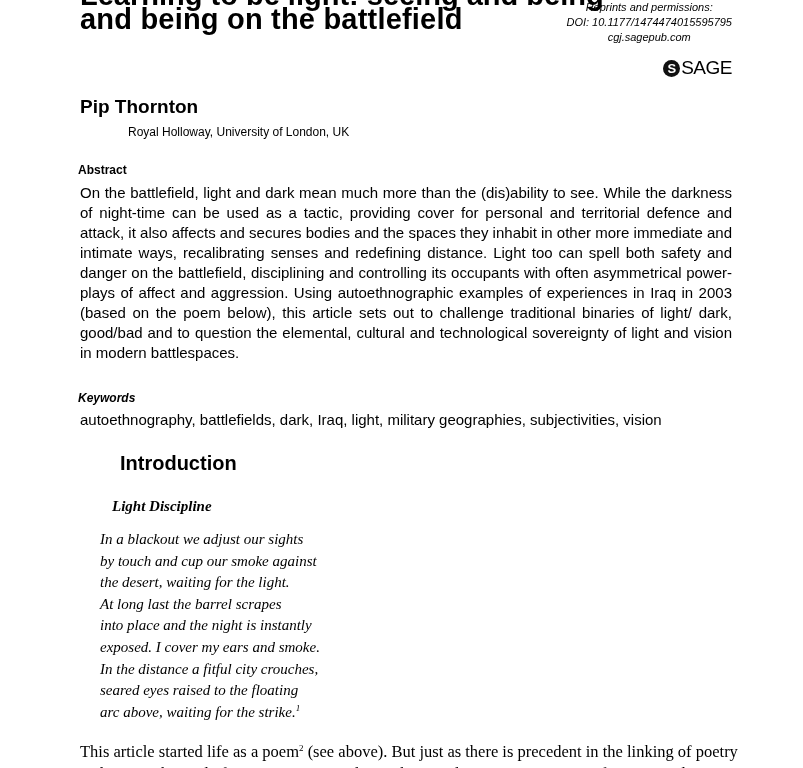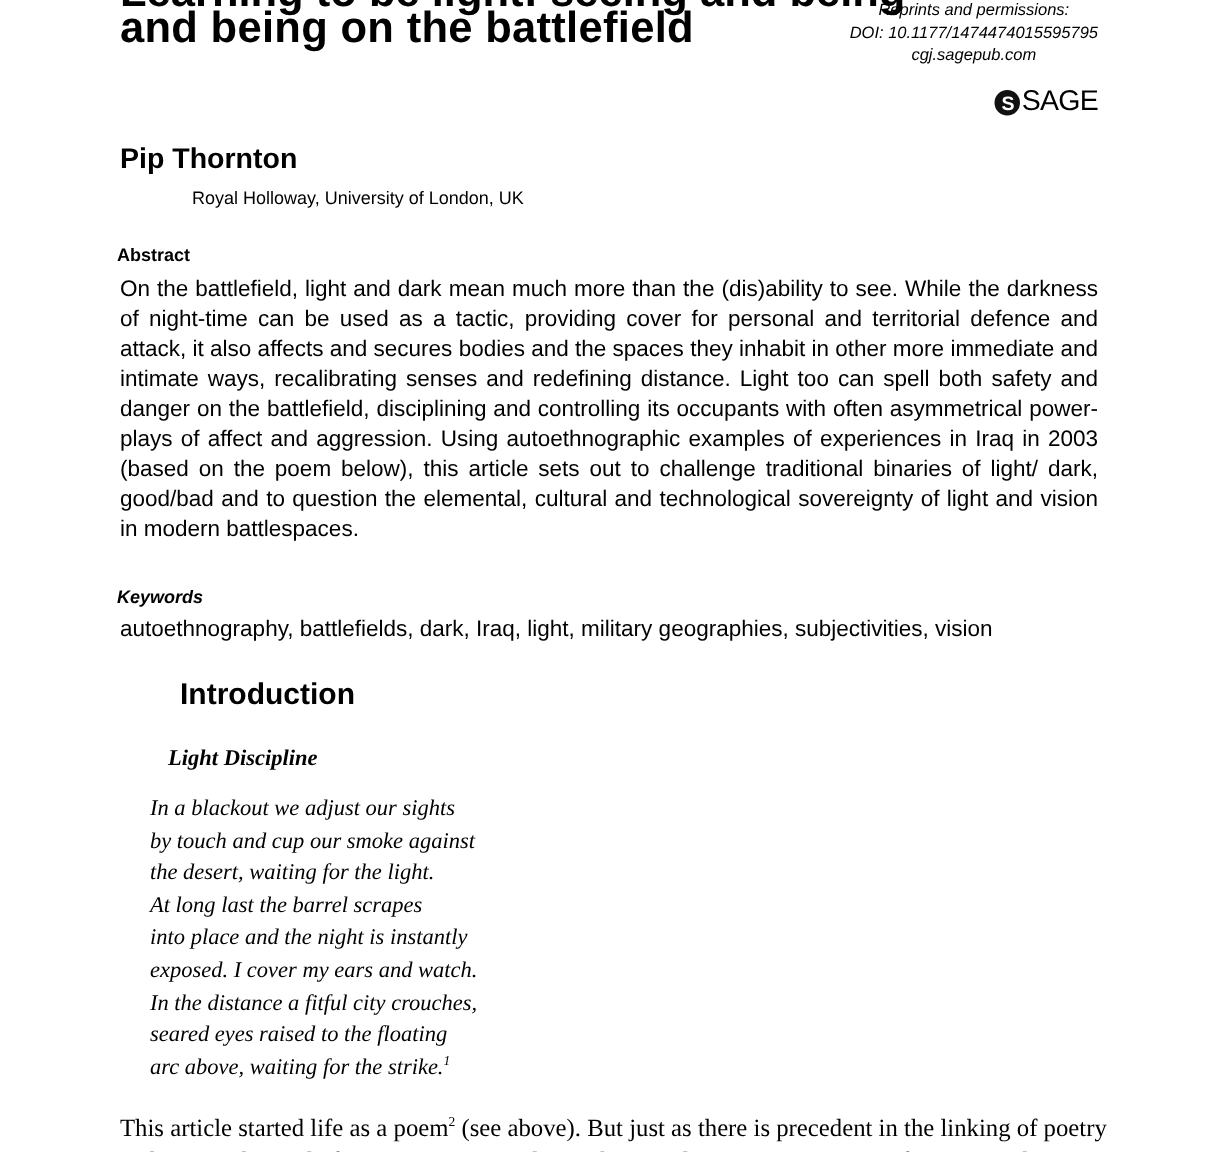--- a/index.html
+++ b/index.html
@@ -48,21 +48,21 @@
 <div class="keywords-body">autoethnography, battlefields, dark, Iraq, light, military geographies, subjectivities, vision</div>
 
 <div class="intro-h">Introduction</div>
 <div class="poem-title">Light Discipline</div>
 <div class="poem">
   <div>In a blackout we adjust our sights</div>
   <div>by touch and cup our smoke against</div>
   <div>the desert, waiting for the light.</div>
   <div>At long last the barrel scrapes</div>
   <div>into place and the night is instantly</div>
-  <div>exposed. I cover my ears and watch.</div>
+  <div>exposed. I cover my ears and smoke.</div>
   <div>In the distance a fitful city crouches,</div>
   <div>seared eyes raised to the floating</div>
   <div><span>arc above, waiting for the strike.</span><sup>1</sup></div>
 </div>
 
 <div class="body-text">
   <div><span>This article started life as a poem</span><sup>2</sup><span> (see above). But just as there is precedent in the linking of poetry</span></div>
   <div>and geography, and of poems as texts, and now there is also a certain amount of 'creative' ideas at</div>
 </div>
 

